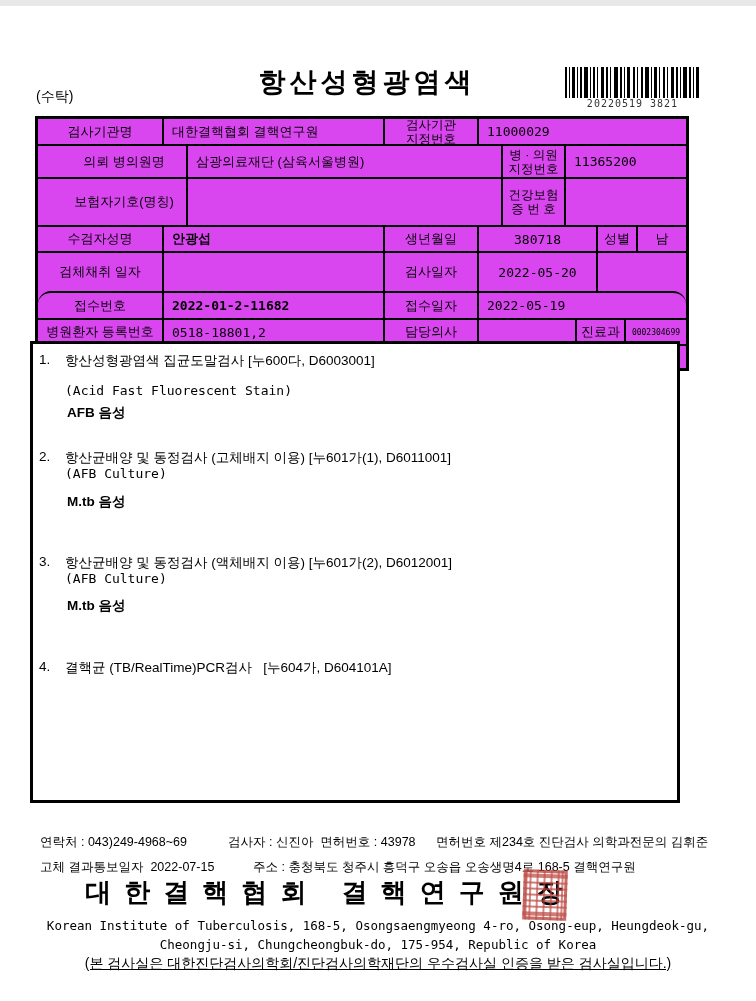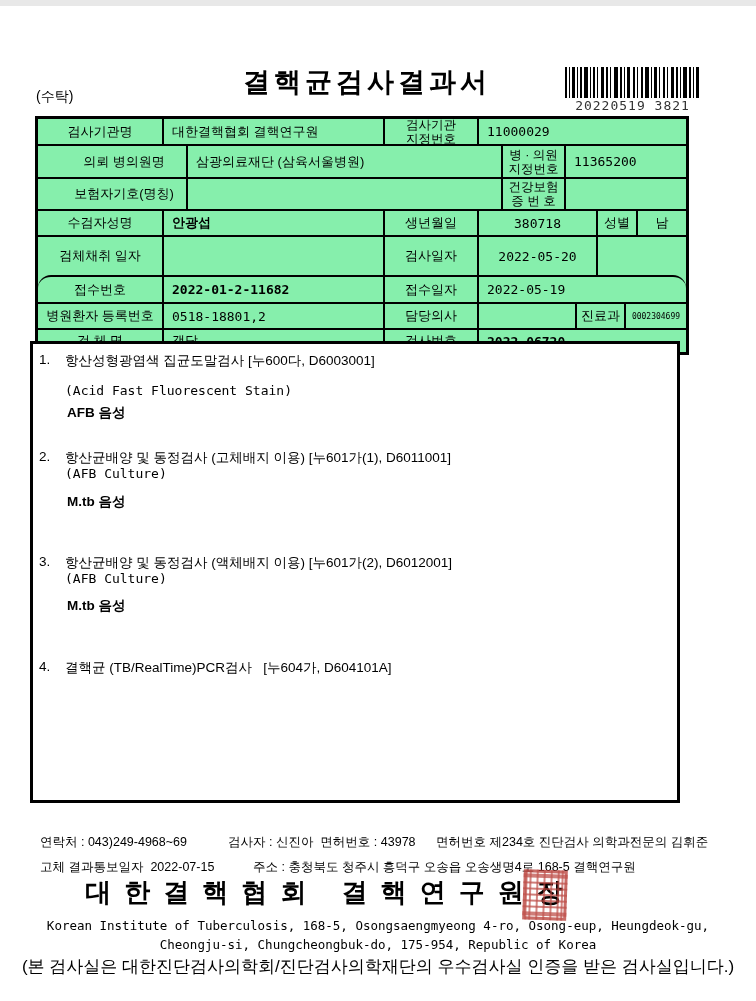--- a/index.html
+++ b/index.html
@@ -12,36 +12,36 @@
   .abs{position:absolute;white-space:pre;}
   .bold{font-weight:bold;}
 
   
   .consign{left:36px;top:82px;font-size:14px;}
   .doc-title{left:367px;top:58px;transform:translateX(-50%);
     font-family:"DejaVu Serif","Liberation Serif",serif;
     font-size:27px;font-weight:bold;letter-spacing:4px;}
   .barcode-wrap{position:absolute;left:565px;top:61px;width:135px;}
   .barcode{display:block;}
-  .barcode-num{display:block;text-align:center;font-size:13px;letter-spacing:1px;
+  .barcode-num{display:block;text-align:center;font-size:10px;letter-spacing:1px;
     color:#333;margin-top:0px;filter:blur(.3px);}
 
   
-  .info-table{position:absolute;left:35px;top:110px;width:648px;border:3px solid #000;background:#86efac;}
+  .info-table{position:absolute;left:35px;top:110px;width:648px;border:3px solid #000;background:#d946ef;}
   .trow{display:grid;box-sizing:border-box;border-top:2px solid #000;}
   .trow.first{border-top:none;}
   .tcell{border-left:2px solid #000;display:flex;align-items:center;justify-content:center;
     text-align:center;font-size:13px;white-space:pre;overflow:hidden;box-sizing:border-box;}
   .tcell.nb{border-left:none;}
   .tcell.val{justify-content:flex-start;text-align:left;padding-left:8px;}
   .tcell.two{flex-direction:column;line-height:1.12;font-size:12.5px;}
   .tcell.tiny{font-size:8px;letter-spacing:0;}
   .r1{grid-template-columns:124px 221px 94px 1fr;height:25px;}
   .r2,.r3{grid-template-columns:124px 315px 63px 1fr;padding-left:24px;}
-  .r2{height:33px;} .r3{height:32px;}
+  .r2{height:33px;} .r3{height:48px;}
   .r4{grid-template-columns:124px 221px 94px 119px 40px 1fr;height:26px;}
   .r5{grid-template-columns:124px 221px 94px 119px 1fr;height:40px;}
   .r6{grid-template-columns:124px 221px 94px 1fr;height:27px;border-radius:13px;}
   .r7{grid-template-columns:124px 221px 94px 98px 49px 1fr;height:26px;}
   .r8{grid-template-columns:124px 221px 94px 1fr;height:24px;}
 
   
   .results-box{position:absolute;left:30px;top:335px;width:650px;height:462px;
     border:3px solid #000;box-sizing:border-box;background:#fff;}
   .res-item{position:absolute;left:0;width:100%;}
@@ -62,21 +62,21 @@
       repeating-linear-gradient(90deg, rgba(184,64,58,.7) 0 2px, transparent 2px 7px);
     background-origin:content-box;padding:3px;box-sizing:border-box;opacity:.9;}
   .center{left:50%;transform:translateX(-50%);}
 </style>
 </head>
 <body>
 
 <div class="page">
 
   <div class="abs consign">(수탁)</div>
-  <div class="abs doc-title">결핵균검사결과서</div>
+  <div class="abs doc-title">항산성형광염색</div>
 
   <div class="barcode-wrap">
     <svg class="barcode" width="135" height="31" viewBox="0 0 135 31">
       <g fill="#000">
         <rect x="0" y="0" width="2" height="31"></rect>
           <rect x="4" y="0" width="1" height="31"></rect>
         <rect x="7" y="0" width="3" height="31"></rect>
           <rect x="12" y="0" width="1" height="31"></rect>
         <rect x="15" y="0" width="2" height="31"></rect>
           <rect x="19" y="0" width="4" height="31"></rect>
@@ -206,15 +206,15 @@
   <div class="abs f12" style="left:436px;top:828px;">면허번호 제234호 진단검사 의학과전문의 김휘준</div>
 
   <div class="abs f12" style="left:40px;top:853px;">고체 결과통보일자  2022-07-15</div>
   <div class="abs f12" style="left:253px;top:853px;">주소 : 충청북도 청주시 흥덕구 오송읍 오송생명4로 168-5 결핵연구원</div>
 
   <div class="abs org-title">대 한 결 핵 협 회   결 핵 연 구 원 장</div>
   <div class="seal"></div>
 
   <div class="abs mono center" style="top:912px;font-size:12.5px;">Korean Institute of Tuberculosis, 168-5, Osongsaengmyeong 4-ro, Osong-eup, Heungdeok-gu,</div>
   <div class="abs mono center" style="top:931px;font-size:12.5px;">Cheongju-si, Chungcheongbuk-do, 175-954, Republic of Korea</div>
-  <div class="abs center" style="top:949px;font-size:17px;">(본 검사실은 대한진단검사의학회/진단검사의학재단의 우수검사실 인증을 받은 검사실입니다.)</div>
+  <div class="abs center" style="top:949px;font-size:14px;text-decoration:underline;">(본 검사실은 대한진단검사의학회/진단검사의학재단의 우수검사실 인증을 받은 검사실입니다.)</div>
 
 </div>
 
 </body></html>

